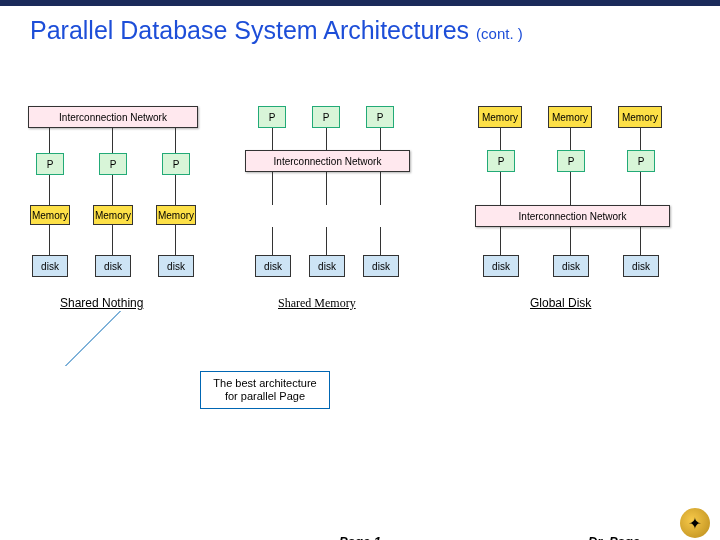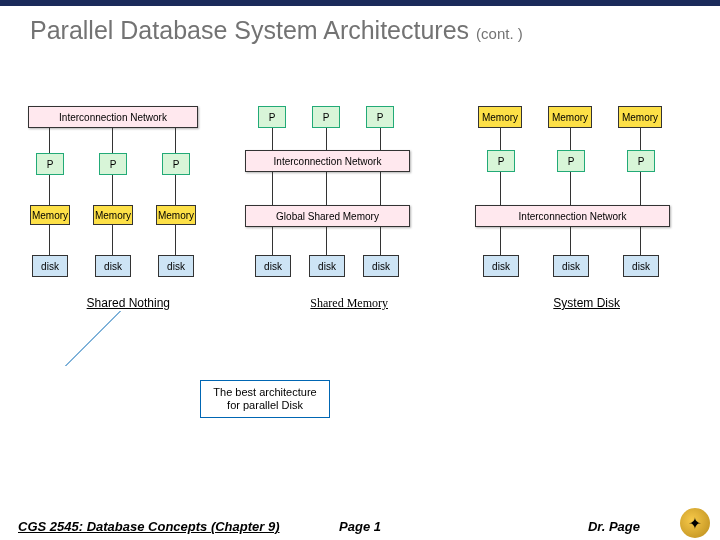--- a/index.html
+++ b/index.html
@@ -6,21 +6,21 @@
   body {
     width: 720px;
     height: 540px;
     font-family: Arial, sans-serif;
     background: #fff;
     position: relative;
     border-top: 6px solid #1a2a5a;
   }
   .title {
     font-size: 25px;
-    color: #737373;
+    color: #1d4ed8;
     padding: 10px 20px 0 30px;
   }
   .title .cont {
     font-size: 15px;
   }
   .canvas {
     position: absolute;
     top: 70px;
     left: 0;
     width: 636px;
@@ -34,28 +34,28 @@
     display: flex;
     align-items: center;
     justify-content: center;
     background: #fff;
   }
   .box.p { background: #d8f5d8; border-color: #2a7; }
   .box.mem { background: #fde047; }
   .box.net { background: #ffe8ee; box-shadow: 1px 1px 2px rgba(0,0,0,0.3); }
   .box.gsm { background: #ffe8ee; box-shadow: 1px 1px 2px rgba(0,0,0,0.3); }
   .box.disk { background: #cde4f5; }
-  .box.callout { border: 1.5px solid #0066b3; font-size: 11px; flex-direction: column; line-height: 1.2; margin-top: 9px; }
+  .box.callout { border: 1.5px solid #0066b3; font-size: 11px; flex-direction: column; line-height: 1.2; }
   .line { position: absolute; background: #333; }
   .vline { width: 1px; }
   .caption {
     position: absolute;
     font-size: 12px;
     text-decoration: underline;
-    text-align: right;
+    text-align: left;
   }
   .footer {
     position: absolute;
     bottom: 6px;
     left: 0;
     width: 720px;
     font-size: 13px;
     font-style: italic;
     font-weight: bold;
     padding: 0 18px;
@@ -109,36 +109,35 @@
   <div class="line vline" style="left:175px; top:99px; height:30px;"></div>
   <div class="box mem" style="left:156px; top:129px; width:40px; height:20px;">Memory</div>
   <div class="line vline" style="left:175px; top:149px; height:30px;"></div>
   <div class="box disk" style="left:158px; top:179px; width:36px; height:22px;">disk</div>
 
   <div class="caption" style="left:60px; top:220px; width:110px;">Shared Nothing</div>
 
   <div class="callout-line" style="left:120px; top:235px; height:55px; transform: skewX(-45deg); transform-origin: top;"></div>
   <div class="box callout" style="left:200px; top:295px; width:130px; height:38px;">
     <span>The best architecture</span>
-    <span>for parallel Disk</span>
+    <span>for parallel Page</span>
   </div>
 
   <div class="box p" style="left:258px; top:30px; width:28px; height:22px;">P</div>
   <div class="box p" style="left:312px; top:30px; width:28px; height:22px;">P</div>
   <div class="box p" style="left:366px; top:30px; width:28px; height:22px;">P</div>
   <div class="line vline" style="left:272px; top:52px; height:22px;"></div>
   <div class="line vline" style="left:326px; top:52px; height:22px;"></div>
   <div class="line vline" style="left:380px; top:52px; height:22px;"></div>
 
   <div class="box net" style="left:245px; top:74px; width:165px; height:22px;">Interconnection Network</div>
   <div class="line vline" style="left:272px; top:96px; height:33px;"></div>
   <div class="line vline" style="left:326px; top:96px; height:33px;"></div>
   <div class="line vline" style="left:380px; top:96px; height:33px;"></div>
 
-  <div class="box gsm" style="left:245px; top:129px; width:165px; height:22px;">Global Shared Memory</div>
   <div class="line vline" style="left:272px; top:151px; height:28px;"></div>
   <div class="line vline" style="left:326px; top:151px; height:28px;"></div>
   <div class="line vline" style="left:380px; top:151px; height:28px;"></div>
 
   <div class="box disk" style="left:255px; top:179px; width:36px; height:22px;">disk</div>
   <div class="box disk" style="left:309px; top:179px; width:36px; height:22px;">disk</div>
   <div class="box disk" style="left:363px; top:179px; width:36px; height:22px;">disk</div>
 
   <div class="caption" style="left:278px; top:220px; width:110px;font-family:Liberation Serif, serif;">Shared Memory</div>
 
@@ -158,22 +157,21 @@
 
   <div class="box net" style="left:475px; top:129px; width:195px; height:22px;">Interconnection Network</div>
   <div class="line vline" style="left:500px; top:151px; height:28px;"></div>
   <div class="line vline" style="left:570px; top:151px; height:28px;"></div>
   <div class="line vline" style="left:640px; top:151px; height:28px;"></div>
 
   <div class="box disk" style="left:483px; top:179px; width:36px; height:22px;">disk</div>
   <div class="box disk" style="left:553px; top:179px; width:36px; height:22px;">disk</div>
   <div class="box disk" style="left:623px; top:179px; width:36px; height:22px;">disk</div>
 
-  <div class="caption" style="left:530px; top:220px; width:90px;">System Disk</div>
+  <div class="caption" style="left:530px; top:220px; width:90px;">Global Disk</div>
 
 </div>
 
 <div class="footer">
-  <span style="text-decoration: underline;">CGS 2545: Database Concepts  (Chapter 9)</span>
   <span class="mid">Page 1</span>
   <span class="right">Dr. Page</span>
 </div>
 <div class="logo">✦</div>
 
 </body></html>

